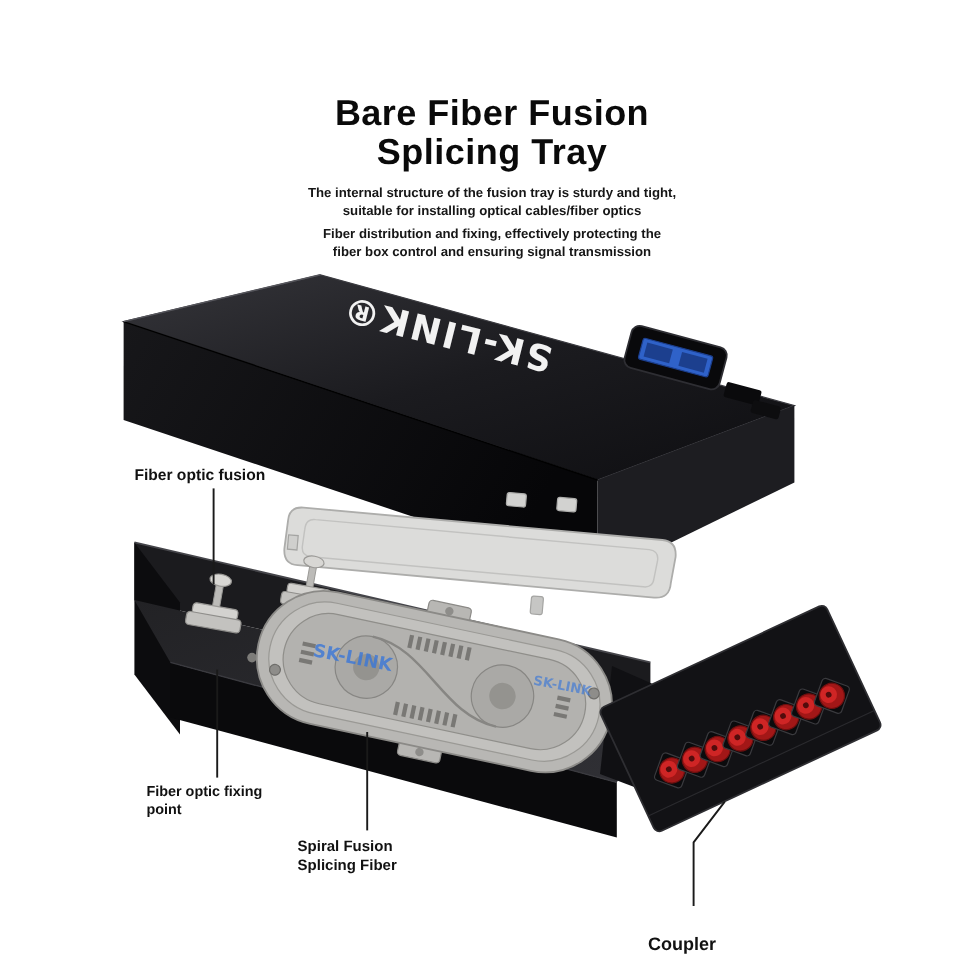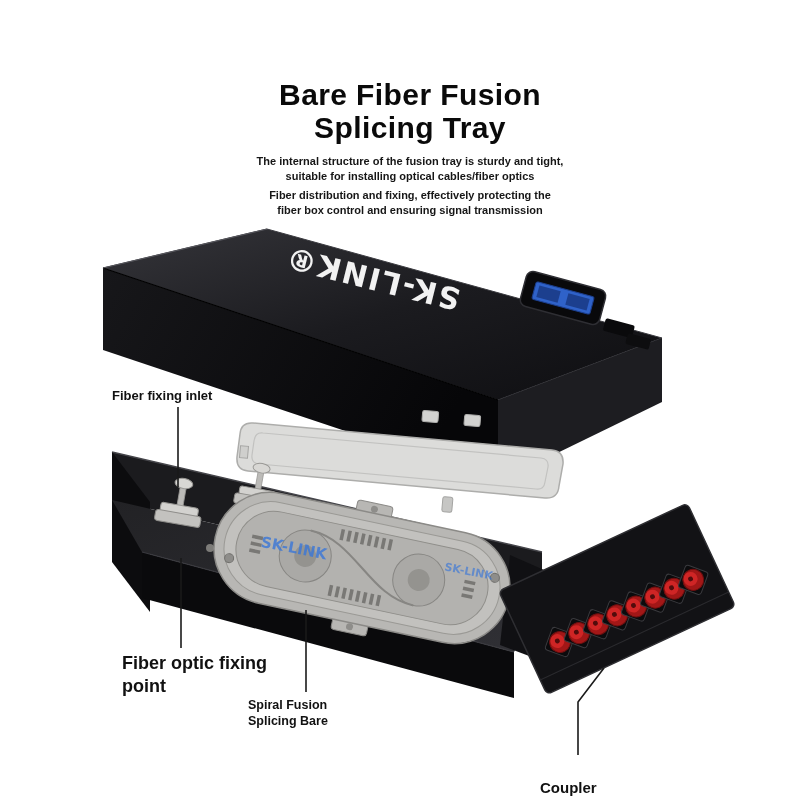--- a/index.html
+++ b/index.html
@@ -6,21 +6,21 @@
   .stage{position:relative;width:800px;height:800px;background:#ffffff;overflow:hidden;
          font-family:"Liberation Sans",sans-serif;color:#0d0d0d;}
   .header{position:absolute;top:78px;left:0;right:0;text-align:center;margin-left:20px;}
   .title{font-size:30px;font-weight:bold;line-height:1.1;letter-spacing:0.4px;white-space:pre-line;color:#0a0a0a;}
   .desc{font-size:11px;font-weight:bold;line-height:1.32;white-space:pre-line;color:#161616;}
   .desc.first{margin-top:10px;}
   .desc.second{margin-top:5px;}
   .illustration{position:absolute;left:0;top:0;}
   .callout{position:absolute;font-weight:bold;color:#111;white-space:pre-line;}
   #callout-inlet{left:112px;top:388px;font-size:13px;}
-  #callout-fixing{left:122px;top:652px;font-size:18px;line-height:1.25;}
+  #callout-fixing{left:122px;top:652px;font-size:12px;line-height:1.25;}
   #callout-spiral{left:248px;top:698px;font-size:12.5px;line-height:1.25;}
   #callout-coupler{left:540px;top:760px;font-size:15px;margin-top:19px;}
 </style>
 </head>
 <body>
 
 <div class="stage">
 
   <div class="header">
     <div class="title">Bare Fiber Fusion
@@ -204,19 +204,19 @@
     </g>
 
     <g stroke="#1a1a1a" stroke-width="1.6" fill="none">
       <line x1="178" y1="407" x2="178" y2="487"></line>
       <line x1="181" y1="558" x2="181" y2="648"></line>
       <line x1="306" y1="610" x2="306" y2="692"></line>
       <polyline points="604,668 578,702 578,755"></polyline>
     </g>
   </svg>
 
-  <div class="callout" id="callout-inlet">Fiber fixing inlet</div>
+  <div class="callout" id="callout-inlet">Fiber optic fusion</div>
   <div class="callout" id="callout-fixing">Fiber optic fixing
 point</div>
   <div class="callout" id="callout-spiral">Spiral Fusion
-Splicing Bare</div>
+Splicing Fiber</div>
   <div class="callout" id="callout-coupler">Coupler</div>
 </div>
 
 </body></html>

